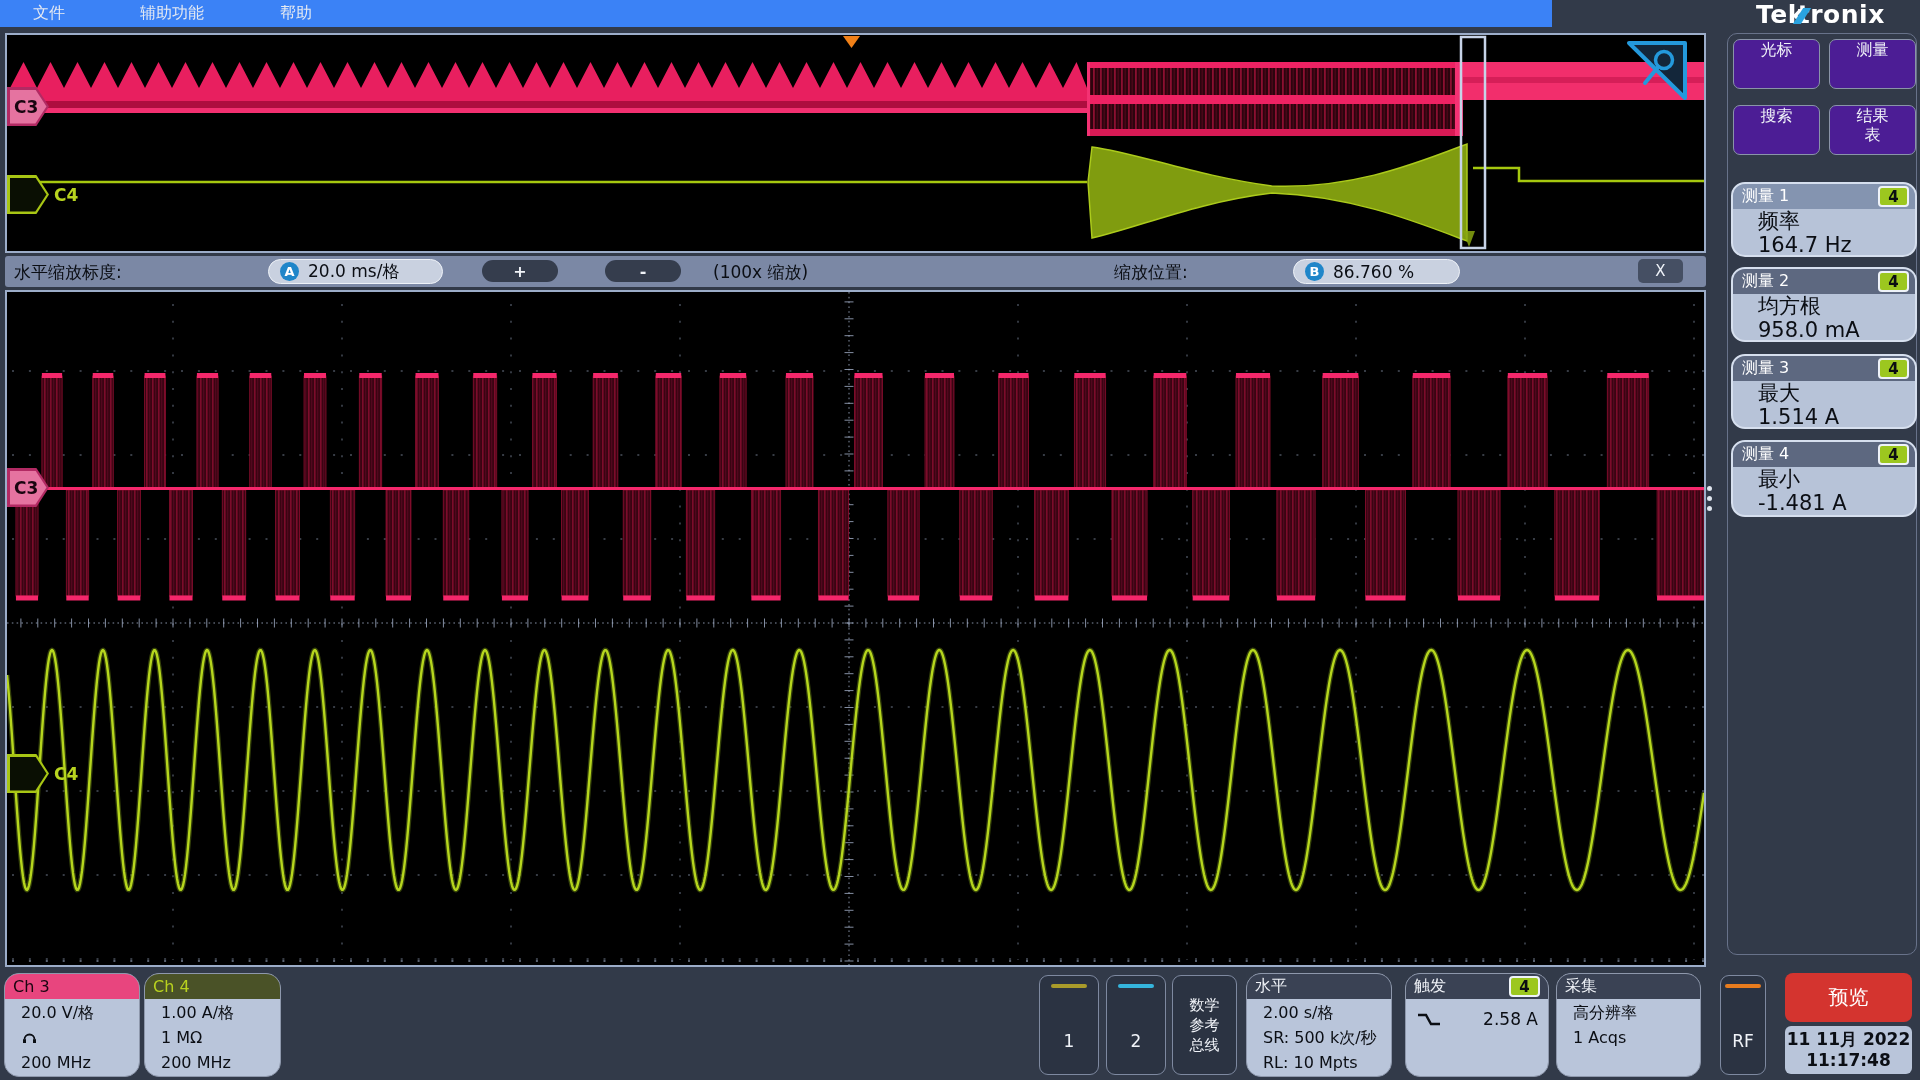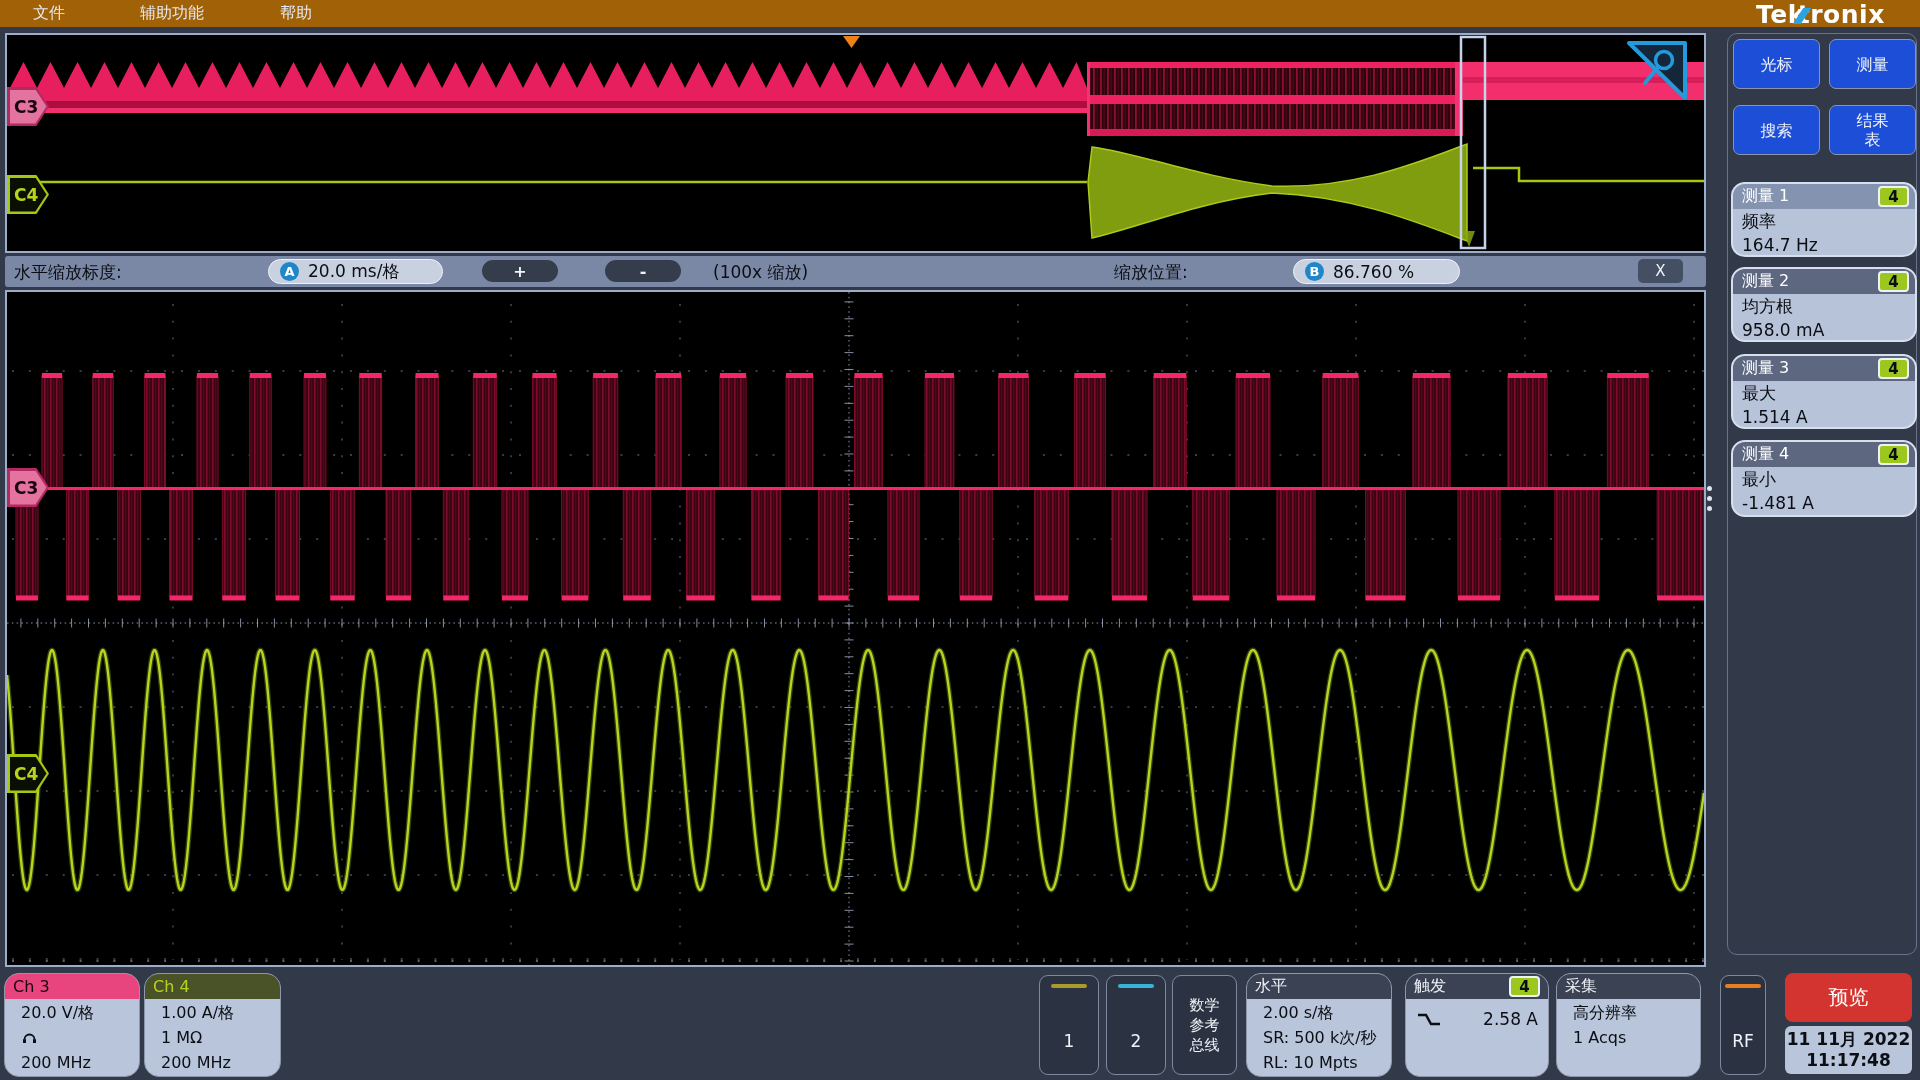--- a/index.html
+++ b/index.html
@@ -4,21 +4,21 @@
 <style>
   * { margin:0; padding:0; box-sizing:border-box; }
   html,body { width:1920px; height:1080px; }
   body {
     position:relative; overflow:hidden;
     background:#323a49;
     font-family:"DejaVu Sans","Liberation Sans",sans-serif;
     -webkit-font-smoothing:antialiased;
   }
   
-  .menubar { position:absolute; left:0; top:0; width:1920px; height:27px; background:#a16207; }
+  .menubar { position:absolute; left:0; top:0; width:1552px; height:27px; background:#3b82f6; }
   .menu-item { position:absolute; top:3px; color:#e4e9f2; font-size:16px; cursor:default; }
   .logo { position:absolute; left:1756px; top:0px; color:#ffffff; font-size:25px; font-weight:bold; letter-spacing:.5px; white-space:nowrap; }
   .logo .slash { display:inline-block; width:8px; height:16px; background:#2aa3e0; transform:skewX(-33deg); margin:0 -8px 0 -7px; vertical-align:-1px; }
 
   
   .waveregion { position:absolute; left:5px; top:33px; width:1701px; height:660px;border-radius:12px; }
   .ovbox  { position:absolute; left:0; top:0;    width:1701px; height:220px; background:#000; border:2px solid #9cadc9; }
   .zoombar{ position:absolute; left:0; top:223px; width:1701px; height:31px;  background:#7b88a5; border-radius:3px; }
   .mainbox{ position:absolute; left:0; top:257px; width:1701px; height:677px; background:#000; border:2px solid #9cadc9; }
   .ovbox svg, .mainbox svg { position:absolute; left:0; top:0; }
@@ -33,36 +33,36 @@
           display:flex; align-items:center; justify-content:center; font-size:16px; font-weight:bold; cursor:default; }
   .xbtn { position:absolute; top:3px; height:24px; background:#454f63; border-radius:5px; color:#eef2f8;
           display:flex; align-items:center; justify-content:center; font-size:15px; cursor:default; }
 
   
   .flag { position:absolute; width:42px; height:39px; font-weight:bold; font-size:17px; }
   .flag .shape { position:absolute; inset:0; clip-path:polygon(0 0,70% 0,100% 50%,70% 100%,0 100%); }
   .flag .inner { position:absolute; inset:2.5px; clip-path:polygon(0 0,70% 0,100% 50%,70% 100%,0 100%); }
   .flag .txt { position:absolute; left:7px; top:50%; transform:translateY(-50%); }
   .flag.pink .shape { background:#b22a63; } .flag.pink .inner { background:#e573a0; } .flag.pink .txt { color:#1a0510; }
-  .flag.green .shape { background:#a8c614; } .flag.green .inner { background:#0a0f03; } .flag.green .txt { color:#b8d41f; }
+  .flag.green .shape { background:#a8c614; } .flag.green .inner { background:#0a0f03; } .flag.green .txt { color:#b8d41f;margin-left:40px; }
 
   
   .handle { position:absolute; left:1707px; top:486px; width:6px; }
   .handle div { width:5px; height:5px; border-radius:50%; background:#dfe5ee; margin-bottom:5px; }
 
   
   .sidepanel-border { position:absolute; left:1727px; top:33px; width:190px; height:922px; border:1px solid #68728a; border-radius:10px; }
-  .sbtn { position:absolute; width:87px; height:50px; background:#1d4ed8; border:1.5px solid #8a94a8; border-radius:7px;
-          color:#f0f3f8; font-size:16px; display:flex; align-items:center; justify-content:center; text-align:center; line-height:19px; cursor:default; }
+  .sbtn { position:absolute; width:87px; height:50px; background:#4c1d95; border:1.5px solid #8a94a8; border-radius:7px;
+          color:#f0f3f8; font-size:16px; display:flex; align-items:flex-start; justify-content:center; text-align:center; line-height:19px; cursor:default; }
   .mcard { position:absolute; left:1731px; width:186px; height:75px; border:2px solid #d6dfee; border-radius:14px; background:#b7c3d8; overflow:hidden; cursor:default; }
   .mhead { height:25px; background:#5d6880; color:#fff; font-size:16px; display:flex; align-items:center; justify-content:space-between; padding:0 6px 0 9px; }
   .mcard.sel .mhead { background:#8494b0; }
   .badge { background:#9cc71f; border:2px solid #eef2f8; border-radius:4px; color:#0a0d12; font-weight:bold; font-size:15px;
            width:31px; height:21px; display:flex; align-items:center; justify-content:center; }
-  .mrow { padding-left:9px; font-size:17px; color:#0b0e14; line-height:24px; }
+  .mrow { padding-left:25px; font-size:21px; color:#0b0e14; line-height:24px; }
 
   
   .bottombar { position:absolute; left:0; top:971px; width:1920px; height:109px; background:#323a49; }
   .bcard { position:absolute; top:2px; height:104px; border:1.5px solid #8e98ac; border-radius:15px; background:#b9c5da; overflow:hidden; cursor:default; }
   .bhead { height:25px; background:#3a4254; color:#f0f3f8; font-size:16px; display:flex; align-items:center; justify-content:space-between; padding:0 8px; }
   .bhead.pink { background:#e8457e; color:#1a0510; }
   .bhead.olive { background:#4a5227; color:#b9d21f;text-align:center; }
   .bbody { padding:1px 8px 0 16px; font-size:16px; color:#0b0e14; line-height:25px; }
   .nbtn { position:absolute; top:4px; height:100px; background:#2b3342; border:1.5px solid #7e89a0; border-radius:9px; color:#f0f3f8; cursor:default; }
   .nbtn .topline { position:absolute; top:8px; left:50%; transform:translateX(-50%); width:36px; height:3.5px; border-radius:2px; }

